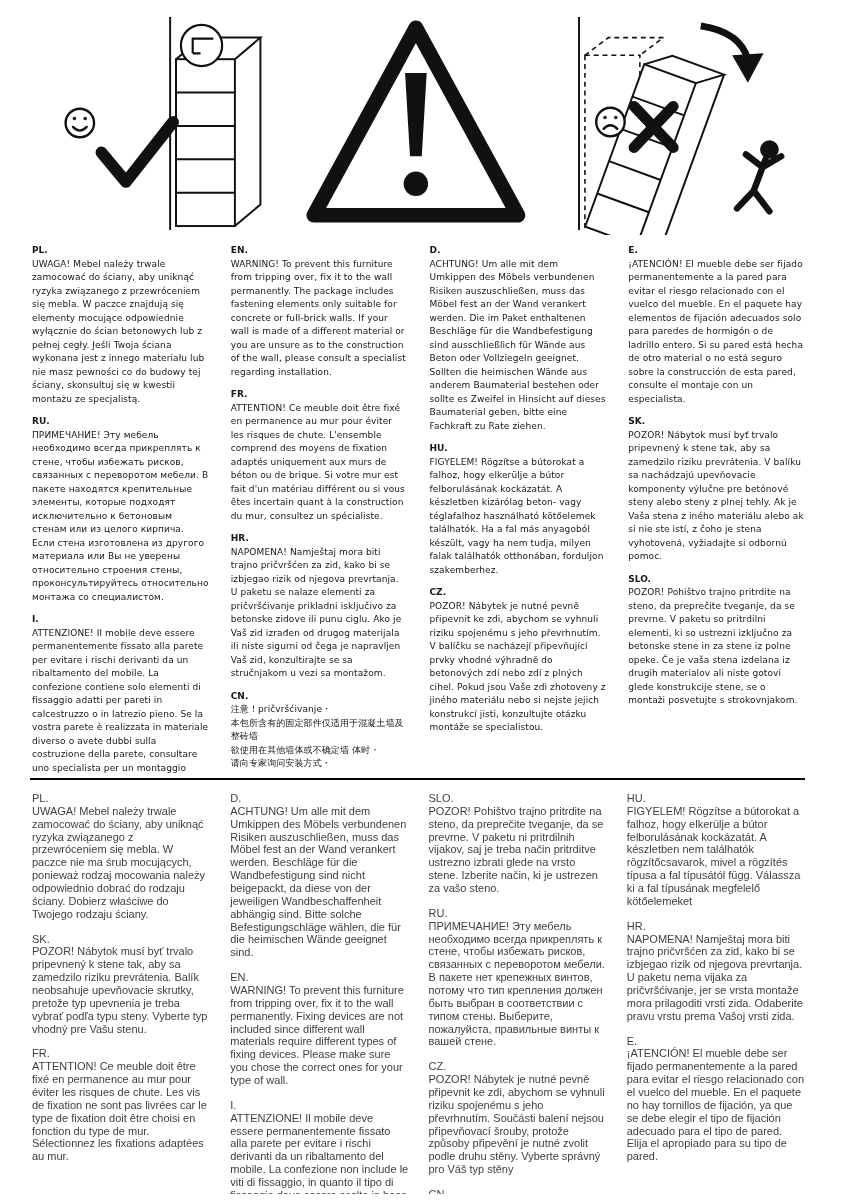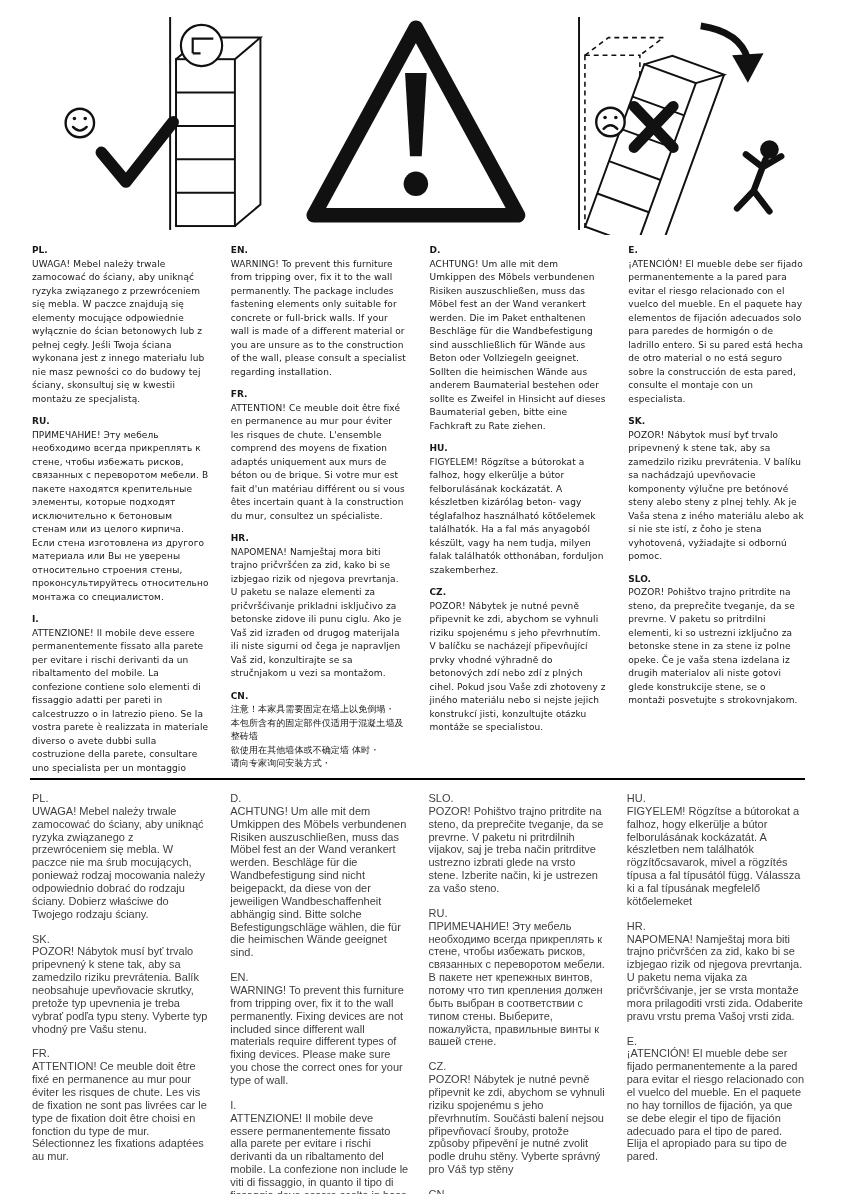--- a/index.html
+++ b/index.html
@@ -128,21 +128,21 @@
       <div class="sec">
         <div class="sec-code">FR.</div>
         <div class="sec-text">ATTENTION! Ce meuble doit être fixé en permanence au mur pour éviter les risques de chute. L'ensemble comprend des moyens de fixation adaptés uniquement aux murs de béton ou de brique. Si votre mur est fait d'un matériau différent ou si vous êtes incertain quant à la construction du mur, consultez un spécialiste.</div>
       </div>
       <div class="sec">
         <div class="sec-code">HR.</div>
         <div class="sec-text">NAPOMENA! Namještaj mora biti trajno pričvršćen za zid, kako bi se izbjegao rizik od njegova prevrtanja. U paketu se nalaze elementi za pričvršćivanje prikladni isključivo za betonske zidove ili punu ciglu. Ako je Vaš zid izrađen od drugog materijala ili niste sigurni od čega je napravljen Vaš zid, konzultirajte se sa stručnjakom u vezi sa montažom.</div>
       </div>
       <div class="sec">
         <div class="sec-code">CN.</div>
-        <div class="sec-text">注意！本家具需要固定在墙上以免倒塌・
+        <div class="sec-text">注意！pričvršćivanje・
 本包所含有的固定部件仅适用于混凝土墙及整砖墙
 欲使用在其他墙体或不确定墙 体时・
 请向专家询问安装方式・</div>
       </div>
     </div>
     <div class="col">
       <div class="sec">
         <div class="sec-code">D.</div>
         <div class="sec-text">ACHTUNG! Um alle mit dem Umkippen des Möbels verbundenen Risiken auszuschließen, muss das Möbel fest an der Wand verankert werden. Die im Paket enthaltenen Beschläge für die Wandbefestigung sind ausschließlich für Wände aus Beton oder Vollziegeln geeignet. Sollten die heimischen Wände aus anderem Baumaterial bestehen oder sollte es Zweifel in Hinsicht auf dieses Baumaterial geben, bitte eine Fachkraft zu Rate ziehen.</div>
       </div>

